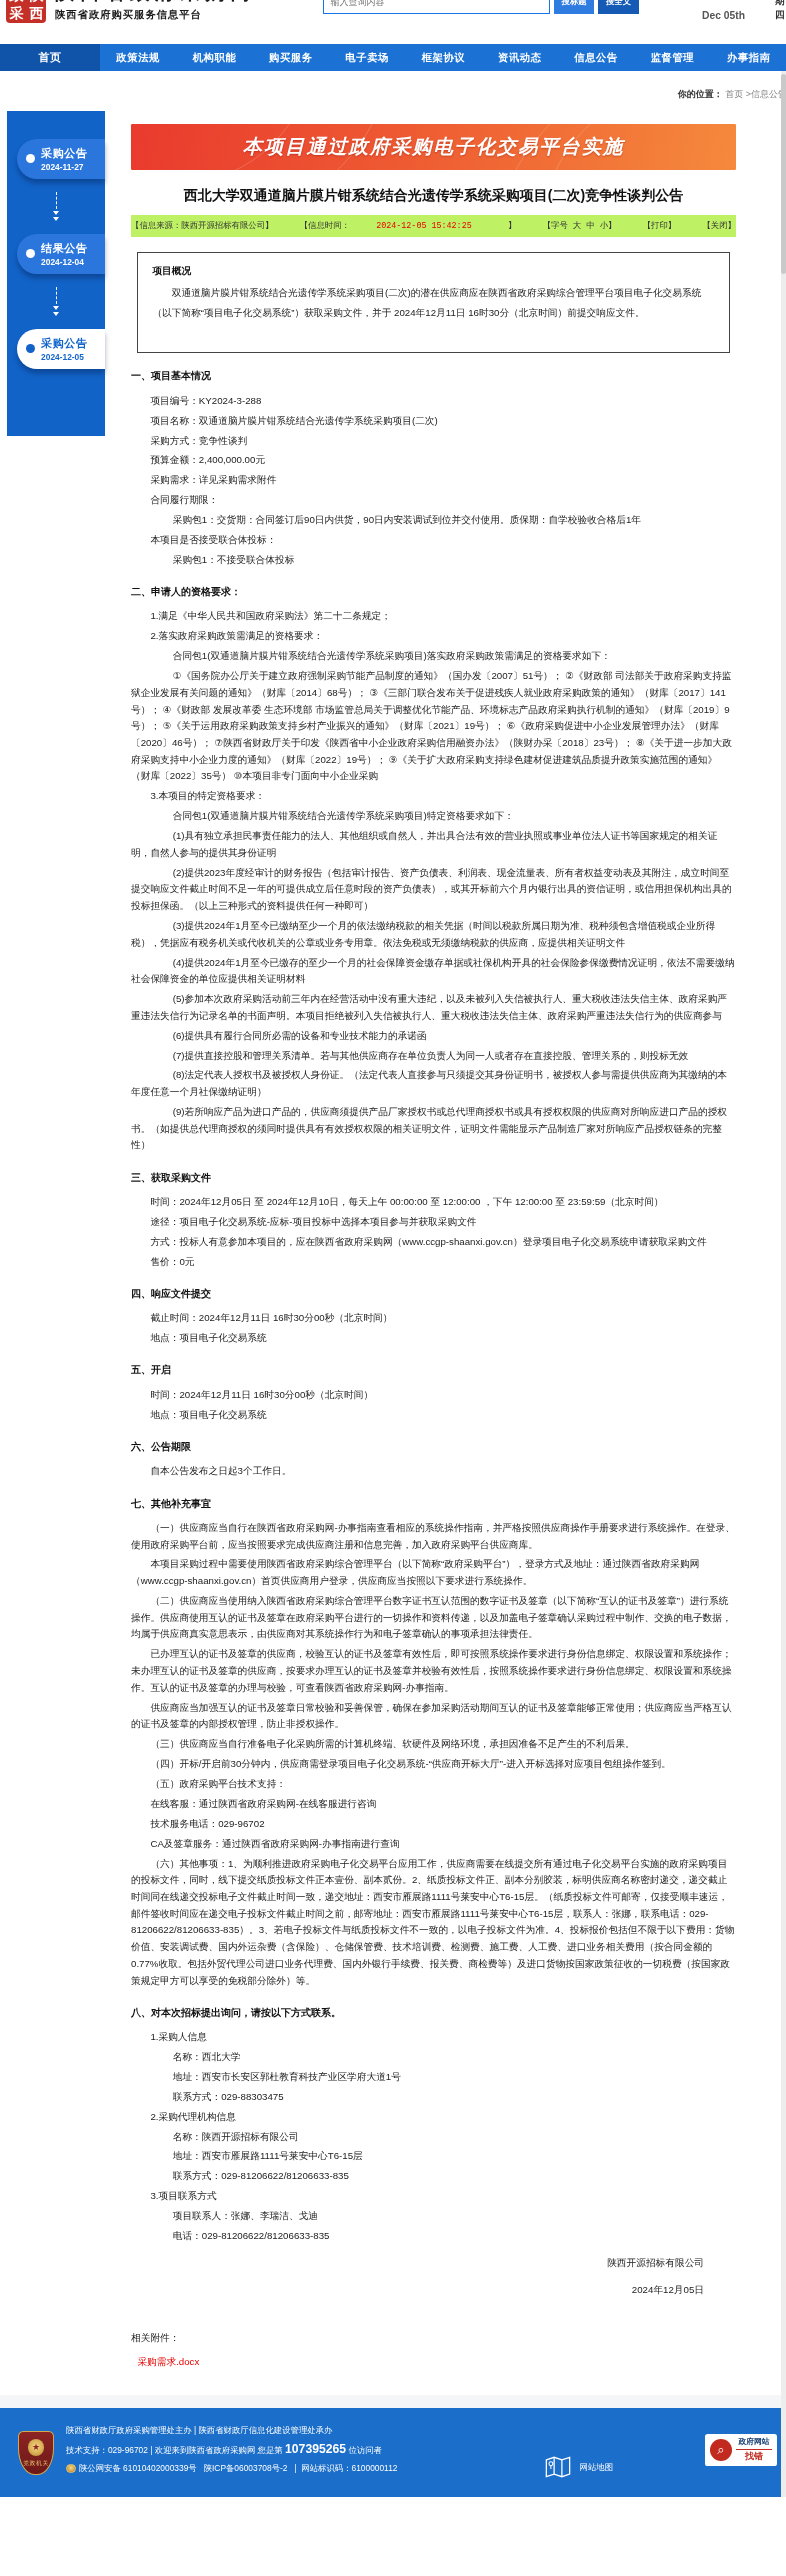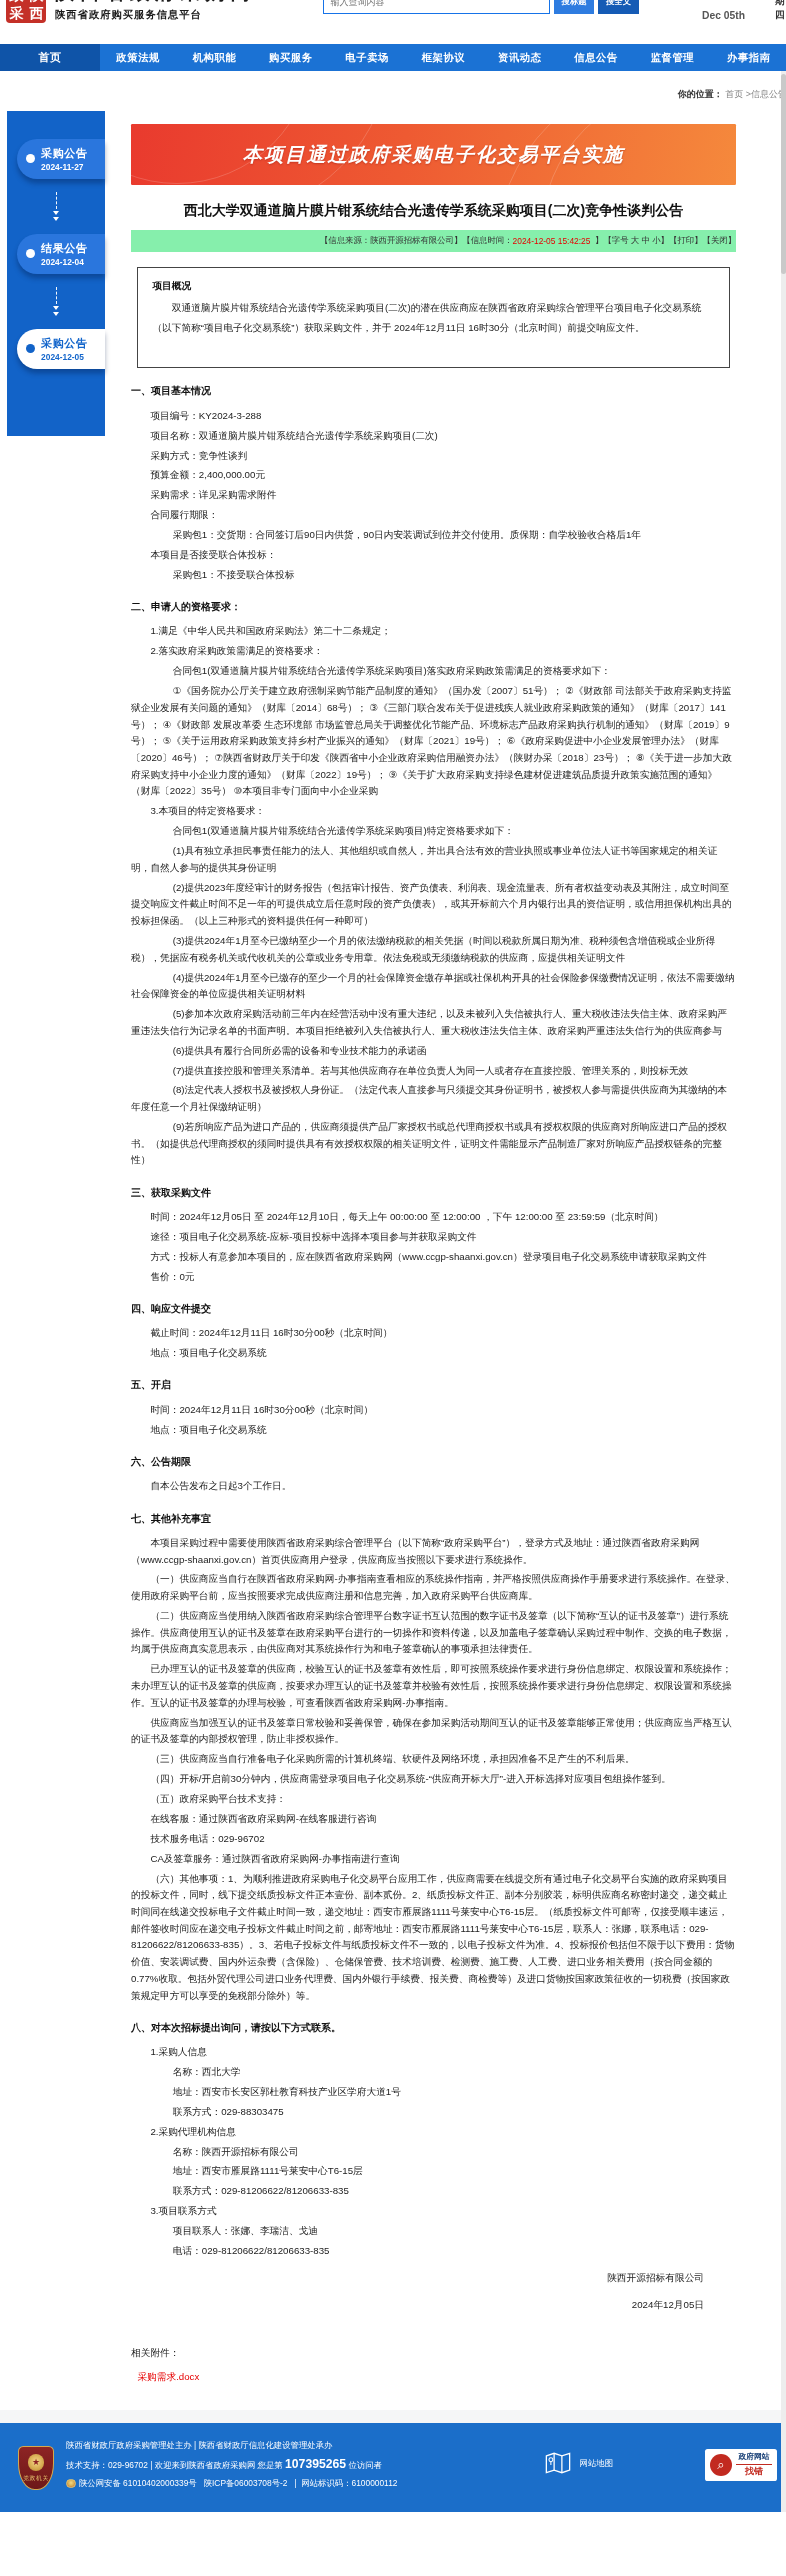--- a/index.html
+++ b/index.html
@@ -41,31 +41,31 @@
   .side-item .d{display:block;color:#fff;font-size:8.4px;font-weight:bold;margin-top:1.3px;}
   .side-item.active{background:#fff;}
   .side-item.active .dot{background:#1263c8;}
   .side-item.active .t,.side-item.active .d{color:#1466cb;}
   .flow-arrow{height:55px;display:flex;flex-direction:column;align-items:center;justify-content:center;}
   .flow-arrow .dash{width:0;height:16.7px;border-left:1.3px dashed rgba(255,255,255,.95);}
   .flow-arrow .tri{width:0;height:0;border-left:3.9px solid transparent;border-right:3.9px solid transparent;border-top:4.5px solid #fff;margin-top:1.9px;}
 
   
   .main{width:605px;margin-left:26px;}
-  .banner{height:61px;margin-top:13px;position:relative;overflow:hidden;border-radius:1.3px;
+  .banner{height:46px;margin-top:13px;position:relative;overflow:hidden;border-radius:1.3px;
     background:linear-gradient(100deg,#e93a2e 0%,#ee5a32 45%,#f5893c 100%);
     display:flex;align-items:center;justify-content:center;}
   .banner .arc{position:absolute;border:1.3px solid rgba(255,255,255,.18);border-radius:50%;}
   .arc1{width:270px;height:270px;left:-90px;top:-212px;}
   .arc2{width:335px;height:335px;left:-77px;top:-245px;}
   .arc3{width:296px;height:296px;right:-103px;top:-39px;}
   .arc4{width:361px;height:361px;right:-122px;top:-52px;}
   .banner-text{color:#fff;font-size:19.3px;font-weight:bold;font-style:italic;letter-spacing:1.9px;text-shadow:0 1.3px 1.9px rgba(120,10,0,.35);}
   .article-title{text-align:center;font-size:14px;font-weight:bold;color:#111;margin:16.7px 6.4px 0;}
-  .meta-bar{background:#86efac;height:22px;margin:10.3px 0 0;display:flex;align-items:center;justify-content:flex-end;font-size:8.4px;color:#333;white-space:pre;}
+  .meta-bar{background:#bef264;height:22px;margin:10.3px 0 0;display:flex;align-items:center;justify-content:space-between;font-size:8.4px;color:#333;white-space:pre;font-family:Liberation Mono, monospace;}
   .meta-bar .red{color:#e60000;}
   .meta-bar span{cursor:default;}
   .meta-bar .clickable{cursor:pointer;}
   .overview-box{border:0.6px solid #444;margin:15.5px 6.4px 0;padding:9px 14px 30px;}
   .ov-h{font-weight:bold;font-size:9.7px;color:#111;margin:2.6px 0 5.2px;}
   .ov-p{font-size:9.7px;line-height:19.3px;color:#222;text-indent:2em;margin:0;}
 
   .doc{}
   .dp{font-size:9.7px;line-height:16.7px;color:#222;}
   .dp.h{font-weight:bold;font-size:10px;color:#111;margin:15.5px 0 7.7px;}
@@ -84,21 +84,21 @@
     border:1.3px solid #d4a94e;border-radius:5.2px 5.2px 46% 46% / 5.2px 5.2px 60% 60%;box-sizing:border-box;
     display:flex;flex-direction:column;align-items:center;justify-content:center;}
   .shield .emblem{width:16.7px;height:16.7px;border-radius:50%;background:radial-gradient(circle at 50% 45%,#f6d98a 0%,#d4a94e 60%,#a87b2a 100%);
     display:flex;align-items:center;justify-content:center;color:#8d2424;font-size:9px;}
   .shield .shield-label{color:#e9c76f;font-size:5.8px;margin-top:3.2px;letter-spacing:0.6px;}
   .footer-lines{position:absolute;left:66px;top:16.7px;}
   .f-line{font-size:8.4px;line-height:10.3px;margin-bottom:8.4px;white-space:pre;}
   .f-line .big{font-size:12.2px;font-weight:bold;}
   .badge-circle{display:inline-block;width:9.7px;height:9.7px;border-radius:50%;vertical-align:-1.9px;margin-right:3.2px;
     background:radial-gradient(circle at 50% 40%,#f3d985 0%,#d6aa4f 55%,#b5402c 100%);border:0.6px solid #e8c76f;box-sizing:border-box;}
-  .footer-right{position:absolute;right:174px;top:29px;display:flex;align-items:center;}
+  .footer-right{position:absolute;right:174px;top:48px;display:flex;align-items:center;}
   .map-icon{width:26px;height:22px;margin-right:9px;}
   .sitemap-label{font-size:8.4px;color:#fff;}
   .finderr{position:absolute;right:10.3px;top:26px;width:72px;height:32px;background:#fff;border-radius:2.6px;
     display:flex;align-items:center;padding:2.6px 5.2px;box-sizing:border-box;cursor:pointer;}
   .finderr .fe-logo{width:22px;height:22px;border-radius:50%;background:#c22a20;color:#fff;display:flex;align-items:center;justify-content:center;font-size:13px;flex:0 0 22px;}
   .finderr .fe-txt{margin-left:4.5px;text-align:center;flex:1;}
   .finderr .fe-l1{font-size:7.7px;font-weight:bold;color:#173f76;border-bottom:1.3px solid #c22a20;padding-bottom:1.3px;}
   .finderr .fe-l2{font-size:9px;font-weight:bold;color:#c22a20;margin-top:0.6px;}
 
   
@@ -239,22 +239,22 @@
         <div class="dp p">售价：0元</div>
         <div class="dp h">四、响应文件提交</div>
         <div class="dp p">截止时间：2024年12月11日 16时30分00秒（北京时间）</div>
         <div class="dp p">地点：项目电子化交易系统</div>
         <div class="dp h">五、开启</div>
         <div class="dp p">时间：2024年12月11日 16时30分00秒（北京时间）</div>
         <div class="dp p">地点：项目电子化交易系统</div>
         <div class="dp h">六、公告期限</div>
         <div class="dp p">自本公告发布之日起3个工作日。</div>
         <div class="dp h">七、其他补充事宜</div>
+        <div class="dp p">（一）供应商应当自行在陕西省政府采购网-办事指南查看相应的系统操作指南，并严格按照供应商操作手册要求进行系统操作。在登录、使用政府采购平台前，应当按照要求完成供应商注册和信息完善，加入政府采购平台供应商库。</div>
         <div class="dp p">本项目采购过程中需要使用陕西省政府采购综合管理平台（以下简称“政府采购平台”），登录方式及地址：通过陕西省政府采购网（www.ccgp-shaanxi.gov.cn）首页供应商用户登录，供应商应当按照以下要求进行系统操作。</div>
-        <div class="dp p">（一）供应商应当自行在陕西省政府采购网-办事指南查看相应的系统操作指南，并严格按照供应商操作手册要求进行系统操作。在登录、使用政府采购平台前，应当按照要求完成供应商注册和信息完善，加入政府采购平台供应商库。</div>
         <div class="dp p">（二）供应商应当使用纳入陕西省政府采购综合管理平台数字证书互认范围的数字证书及签章（以下简称“互认的证书及签章”）进行系统操作。供应商使用互认的证书及签章在政府采购平台进行的一切操作和资料传递，以及加盖电子签章确认采购过程中制作、交换的电子数据，均属于供应商真实意思表示，由供应商对其系统操作行为和电子签章确认的事项承担法律责任。</div>
         <div class="dp p">已办理互认的证书及签章的供应商，校验互认的证书及签章有效性后，即可按照系统操作要求进行身份信息绑定、权限设置和系统操作；未办理互认的证书及签章的供应商，按要求办理互认的证书及签章并校验有效性后，按照系统操作要求进行身份信息绑定、权限设置和系统操作。互认的证书及签章的办理与校验，可查看陕西省政府采购网-办事指南。</div>
         <div class="dp p">供应商应当加强互认的证书及签章日常校验和妥善保管，确保在参加采购活动期间互认的证书及签章能够正常使用；供应商应当严格互认的证书及签章的内部授权管理，防止非授权操作。</div>
         <div class="dp p">（三）供应商应当自行准备电子化采购所需的计算机终端、软硬件及网络环境，承担因准备不足产生的不利后果。</div>
         <div class="dp p">（四）开标/开启前30分钟内，供应商需登录项目电子化交易系统-“供应商开标大厅”-进入开标选择对应项目包组操作签到。</div>
         <div class="dp p">（五）政府采购平台技术支持：</div>
         <div class="dp p">在线客服：通过陕西省政府采购网-在线客服进行咨询</div>
         <div class="dp p">技术服务电话：029-96702</div>
         <div class="dp p">CA及签章服务：通过陕西省政府采购网-办事指南进行查询</div>
         <div class="dp p">（六）其他事项：1、为顺利推进政府采购电子化交易平台应用工作，供应商需要在线提交所有通过电子化交易平台实施的政府采购项目的投标文件，同时，线下提交纸质投标文件正本壹份、副本贰份。2、纸质投标文件正、副本分别胶装，标明供应商名称密封递交，递交截止时间同在线递交投标电子文件截止时间一致，递交地址：西安市雁展路1111号莱安中心T6-15层。（纸质投标文件可邮寄，仅接受顺丰速运，邮件签收时间应在递交电子投标文件截止时间之前，邮寄地址：西安市雁展路1111号莱安中心T6-15层，联系人：张娜，联系电话：029-81206622/81206633-835）。3、若电子投标文件与纸质投标文件不一致的，以电子投标文件为准。4、投标报价包括但不限于以下费用：货物价值、安装调试费、国内外运杂费（含保险）、仓储保管费、技术培训费、检测费、施工费、人工费、进口业务相关费用（按合同金额的0.77%收取。包括外贸代理公司进口业务代理费、国内外银行手续费、报关费、商检费等）及进口货物按国家政策征收的一切税费（按国家政策规定甲方可以享受的免税部分除外）等。</div>

